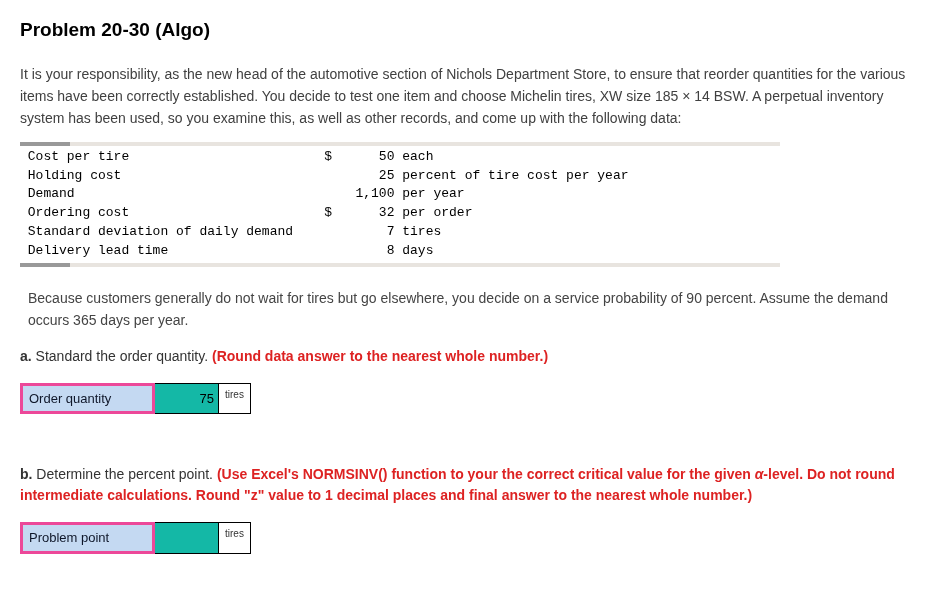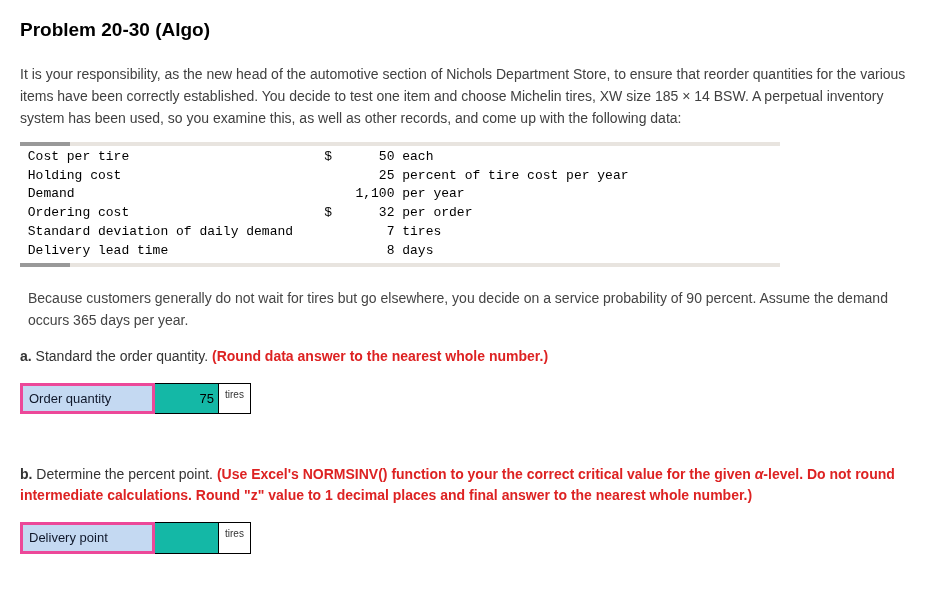--- a/index.html
+++ b/index.html
@@ -120,17 +120,17 @@
 <div class="part-b-wrap">
   <p class="part-prompt">
     <span class="part-letter">b.</span>
     <span>Determine the percent point.</span>
     <span class="red-bold">
       <span>(Use Excel's NORMSINV() function to your the correct critical value for the given </span><span class="italic-a">α</span><span>-level. Do not round intermediate calculations. Round </span><span>"z"</span><span> value to 1 decimal places and final answer to the nearest whole number.)</span>
     </span>
   </p>
 
   <div class="answer-row" style="margin-bottom:10px;">
-    <div class="answer-label">Delivery point</div>
+    <div class="answer-label">Problem point</div>
     <input class="answer-input" type="text" value="" style="">
     <div class="answer-unit">tires</div>
   </div>
 </div>
 
 </body></html>

